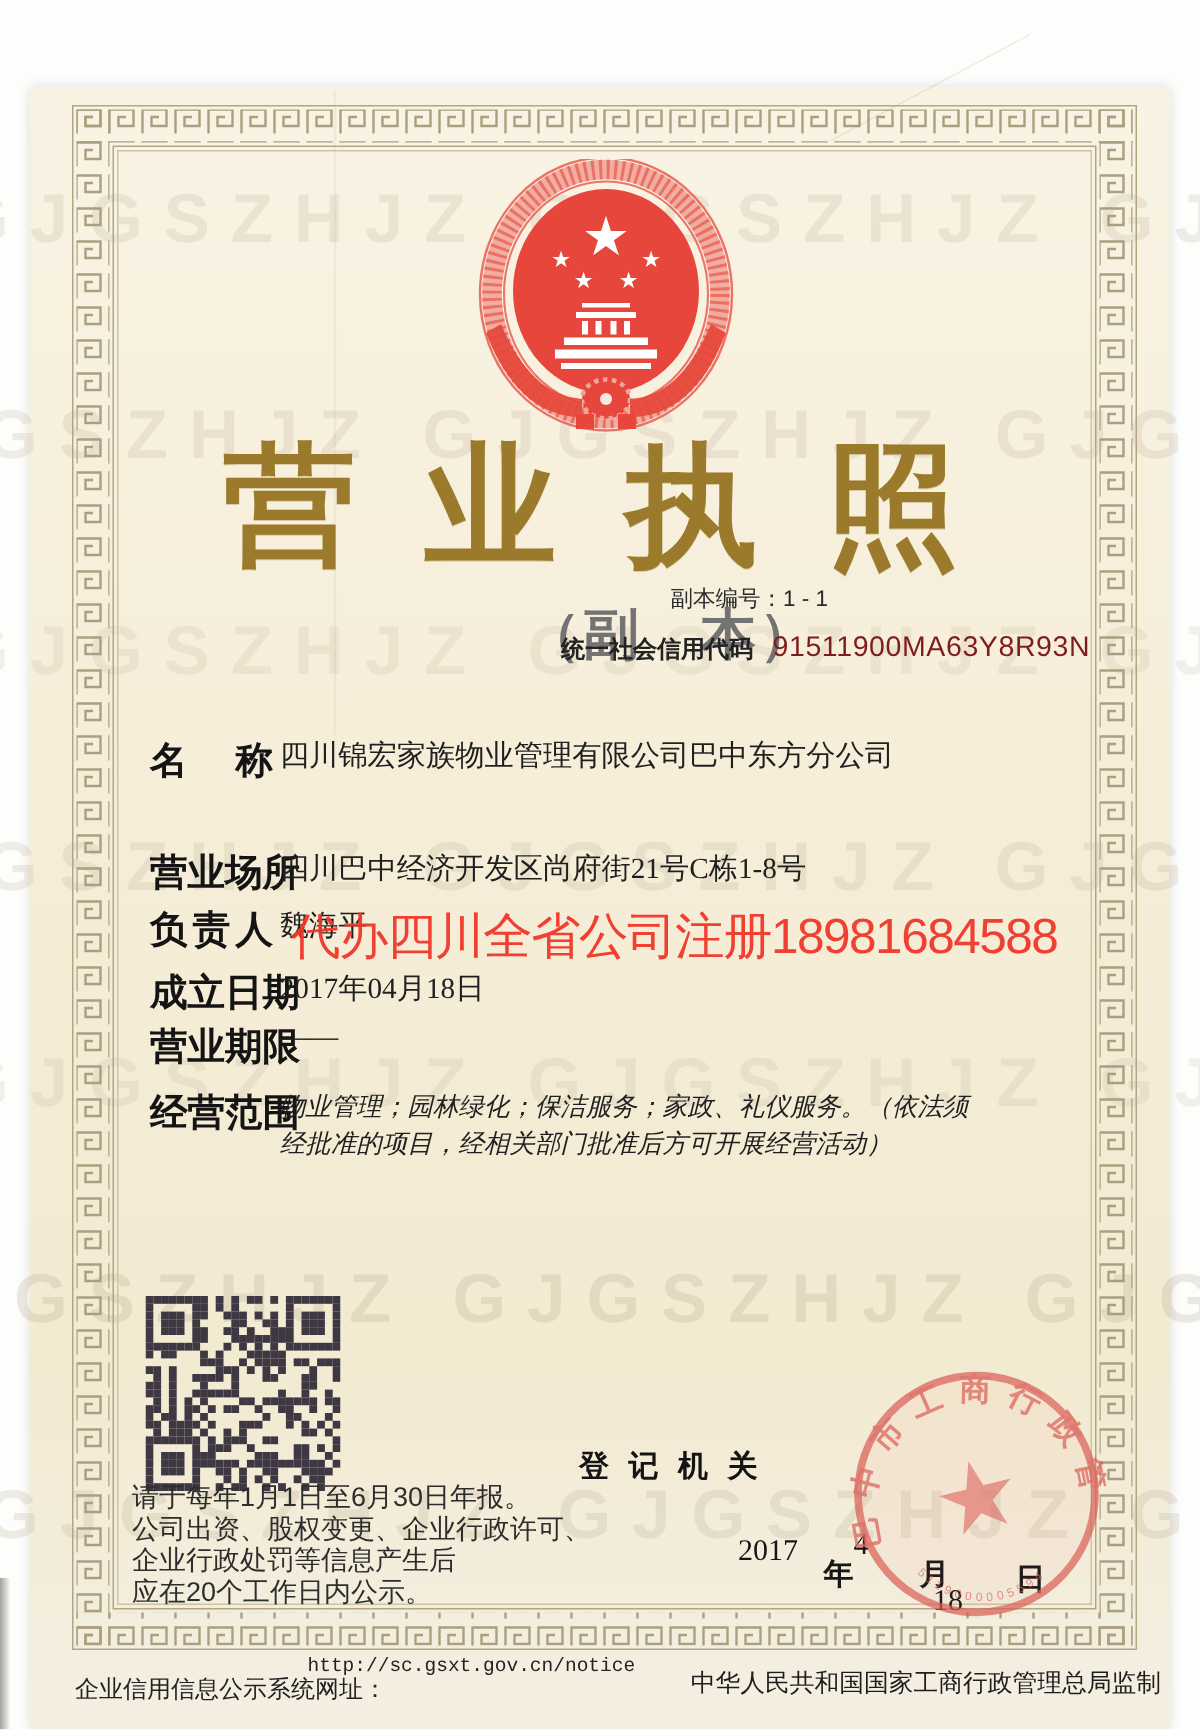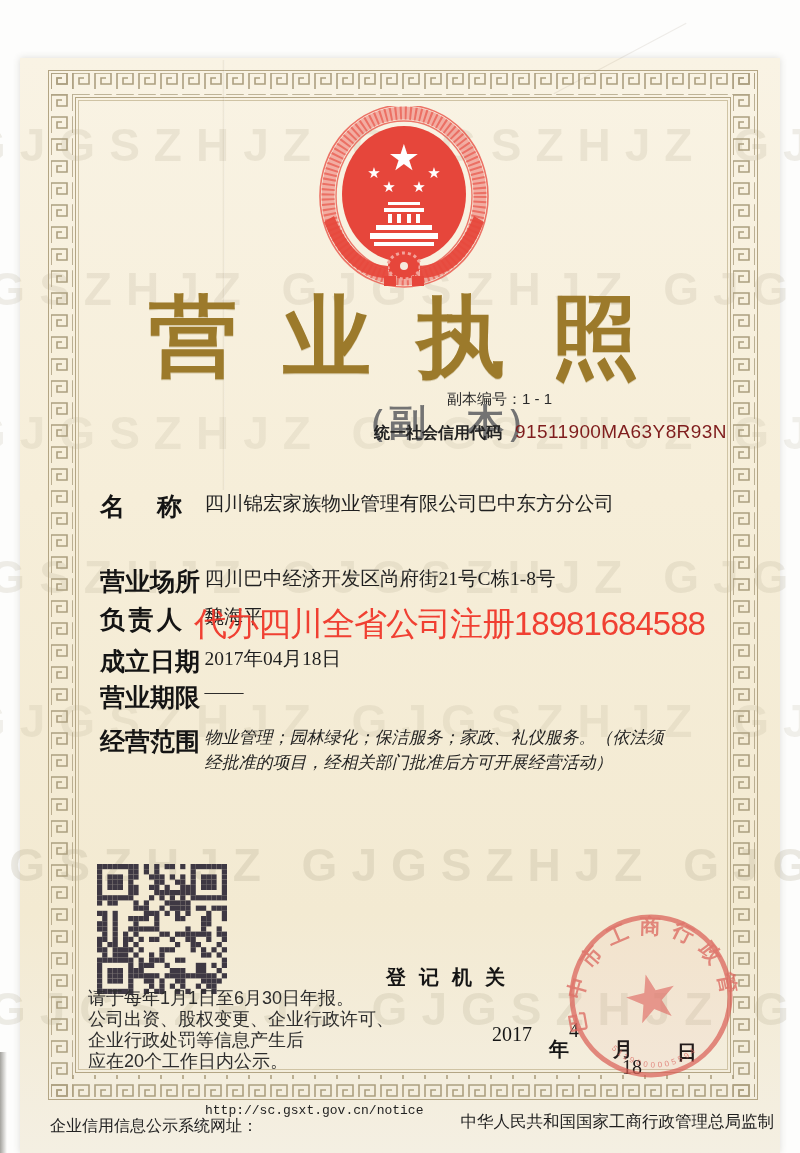--- a/index.html
+++ b/index.html
@@ -22,21 +22,21 @@
          font-size:88px;font-weight:900;color:#9c7a2b;letter-spacing:46px;text-indent:46px;
          text-shadow:0 1px 0 rgba(120,90,20,.25);}
   .copy-no{position:absolute;left:447px;top:390px;font-size:15px;color:#2a2a2a;text-align:right;}
   .duplicate{position:absolute;left:350px;top:398px;font-size:37px;font-weight:800;color:#737373;letter-spacing:2px;}
   .credit-label{position:absolute;left:374px;top:423px;font-size:16px;font-weight:700;color:#222;}
   .credit-code{position:absolute;left:515px;top:421px;font-size:19px;font-family:Liberation Sans, sans-serif;
                color:#7f1d1d;letter-spacing:.4px;}
   .frow{position:absolute;left:100px;white-space:nowrap;}
   .flabel{display:inline-block;width:82px;font-size:25px;font-weight:700;color:#141414;
           text-align:justify;text-align-last:justify;vertical-align:top;}
-  .fvalue{display:inline-block;margin-left:18px;font-size:19.5px;color:#1f1f1f;
+  .fvalue{display:inline-block;font-size:19.5px;color:#1f1f1f;
           font-family:"Liberation Serif",serif;vertical-align:top;}
   .fvalue.scope{width:462px;font-size:17px;line-height:25px;white-space:pre-line;font-style:italic;}
   .red-overlay{position:absolute;left:194px;top:602px;font-size:33px;letter-spacing:-1px;
                color:#f0372a;white-space:nowrap;font-weight:500;opacity:.95;text-align:center;}
   .qr{position:absolute;left:97px;top:864px;}
   .notes{position:absolute;left:88px;top:988px;font-size:18px;line-height:21px;color:#2d2d2d;}
   .reg-label{position:absolute;left:386px;top:964px;font-size:20px;font-weight:700;letter-spacing:13px;color:#141414;}
   .dt{position:absolute;font-size:20px;color:#161616;}
   .dt.num{font-family:Liberation Serif, serif;margin-left:16px;}
   .dt.cjk{font-weight:700;}

